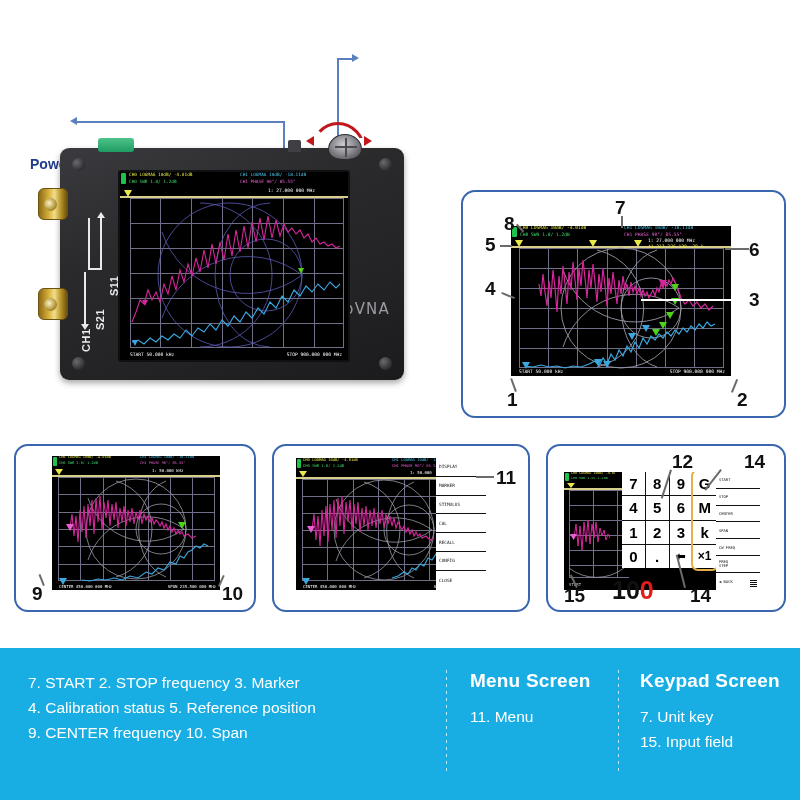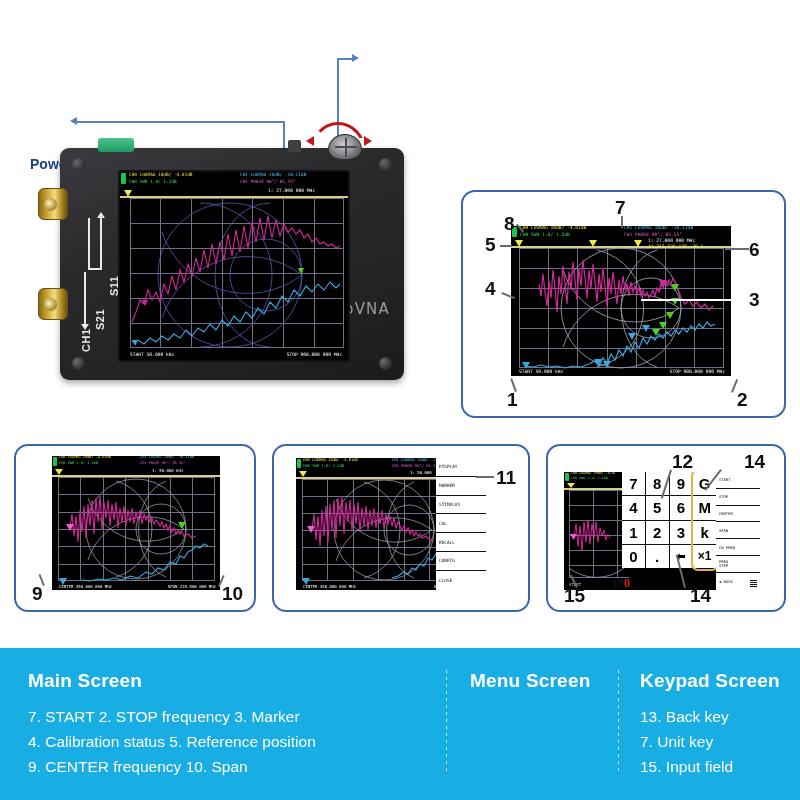--- a/index.html
+++ b/index.html
@@ -595,55 +595,54 @@
         <div class="mi" style="height:16.8px; font-size:3.8px;">SPAN</div>
         <div class="mi" style="height:16.8px; font-size:3.8px;">CW FREQ</div>
         <div class="mi" style="height:16.8px; font-size:3.8px; white-space:pre-line; line-height:1;">FREQ
 STEP</div>
         <div class="mi" style="height:16.8px; font-size:3.8px; border-bottom:none;">◀ BACK</div>
       </div>
       <div class="abs" style="right:3px; bottom:3px; width:7px; height:7px;
                   background:repeating-linear-gradient(to bottom,#111 0 1px,#fff 1px 2px);"></div>
     </div>
 
-    <div class="inputfield" style="left:64px; top:130px; font-size:12px;font-family:Liberation Serif, serif;">
+    <div class="inputfield" style="left:64px; top:130px; font-size:25px;">
       <span>10</span><span class="red">0</span>
     </div>
 
     <span class="callout-num" style="left:124px; top:6px; font-size:19px;">12</span>
     <div class="lead" style="left:122px; top:24px; width:1.5px; height:30px; transform:rotate(18deg); transform-origin:top right;"></div>
 
     <span class="callout-num" style="left:196px; top:6px; font-size:19px;">14</span>
     <div class="lead" style="left:172px; top:24px; width:1.5px; height:26px; transform:rotate(38deg); transform-origin:top right;"></div>
 
     <span class="callout-num" style="left:142px; top:140px; font-size:19px;">14</span>
     <div class="lead" style="left:136px; top:108px; width:1.5px; height:34px; transform:rotate(-14deg); transform-origin:bottom left;"></div>
 
     <span class="callout-num" style="left:16px; top:140px; font-size:19px;">15</span>
     <div class="lead" style="left:28px; top:128px; width:1.5px; height:14px; transform:rotate(-26deg); transform-origin:bottom left;"></div>
   </div>
 
   <div id="legend">
 
     <div class="col" style="left:28px; width:420px;">
-      <h3>Main Screen</h3>
       <div class="ln">7. START   2. STOP frequency  3. Marker</div>
       <div class="ln">4. Calibration status  5. Reference position</div>
       <div class="ln">9. CENTER frequency  10. Span</div>
     </div>
 
     <div class="divider" style="left:446px;"></div>
 
     <div class="col" style="left:470px; width:150px;">
       <h3>Menu Screen</h3>
+      <div class="ln">11. Menu</div>
     </div>
 
     <div class="divider" style="left:618px;"></div>
 
     <div class="col" style="left:640px; width:160px;">
       <h3>Keypad Screen</h3>
-      <div class="ln">13. Back key</div>
       <div class="ln">7. Unit key</div>
       <div class="ln">15. Input field</div>
     </div>
   </div>
 
 </div>
 
 </body></html>

